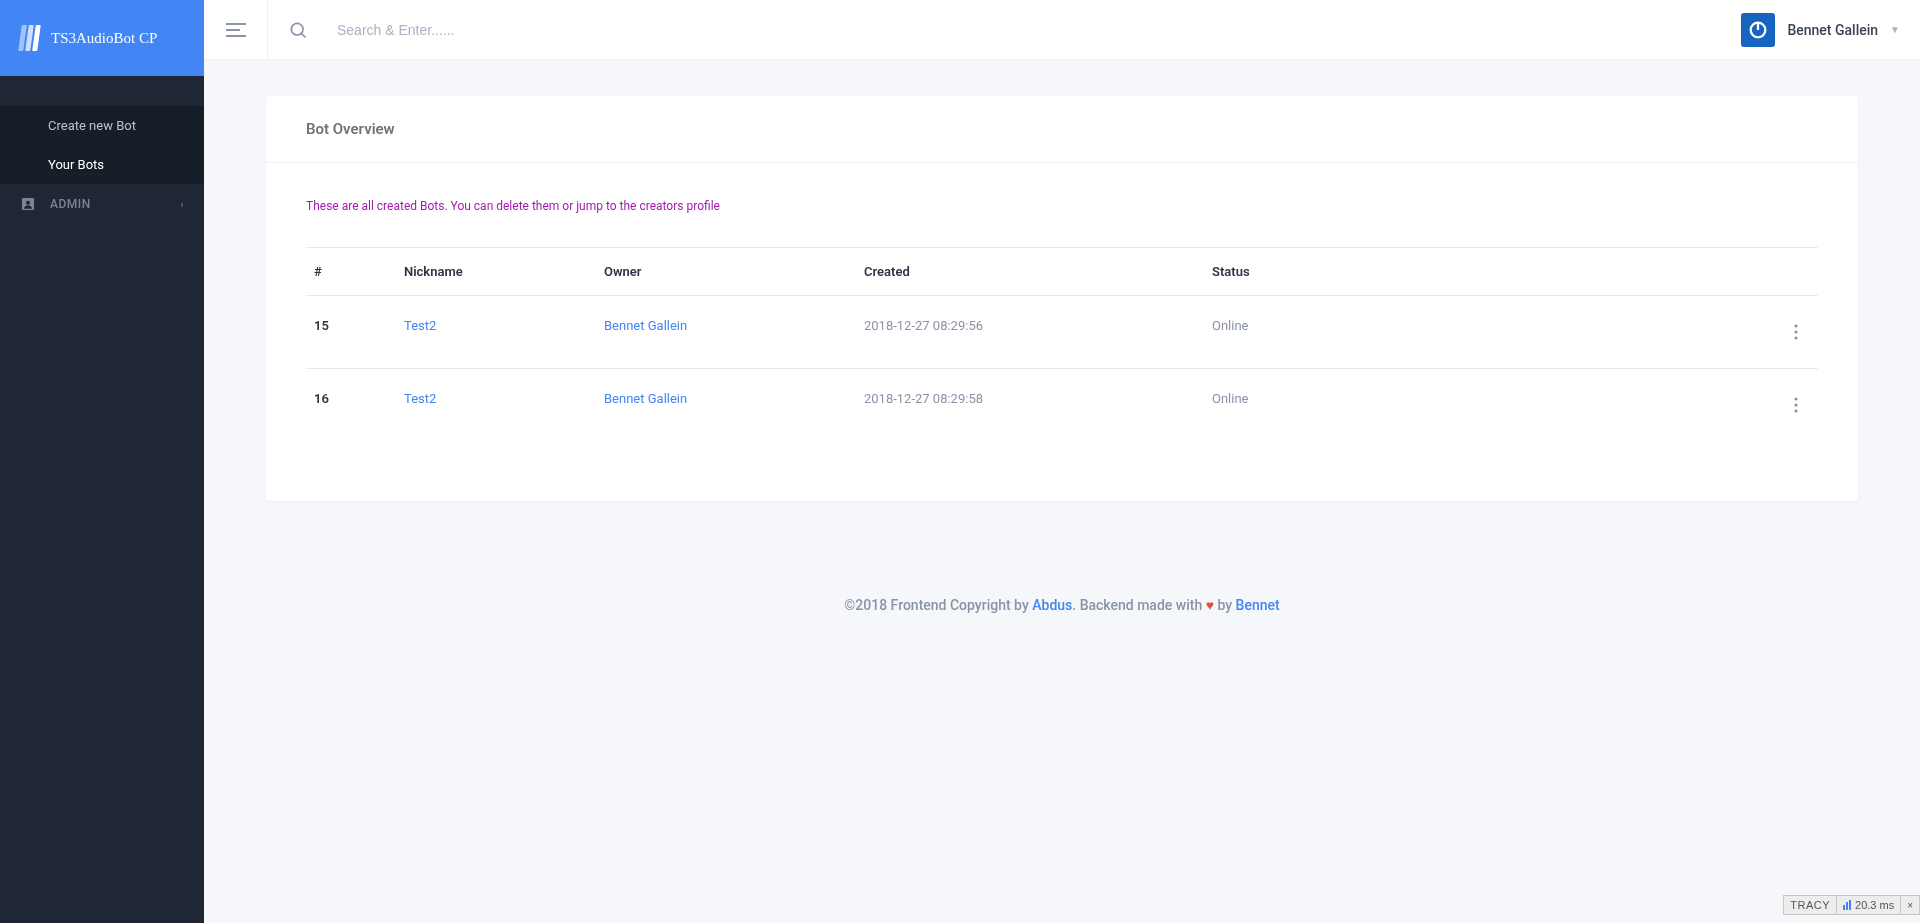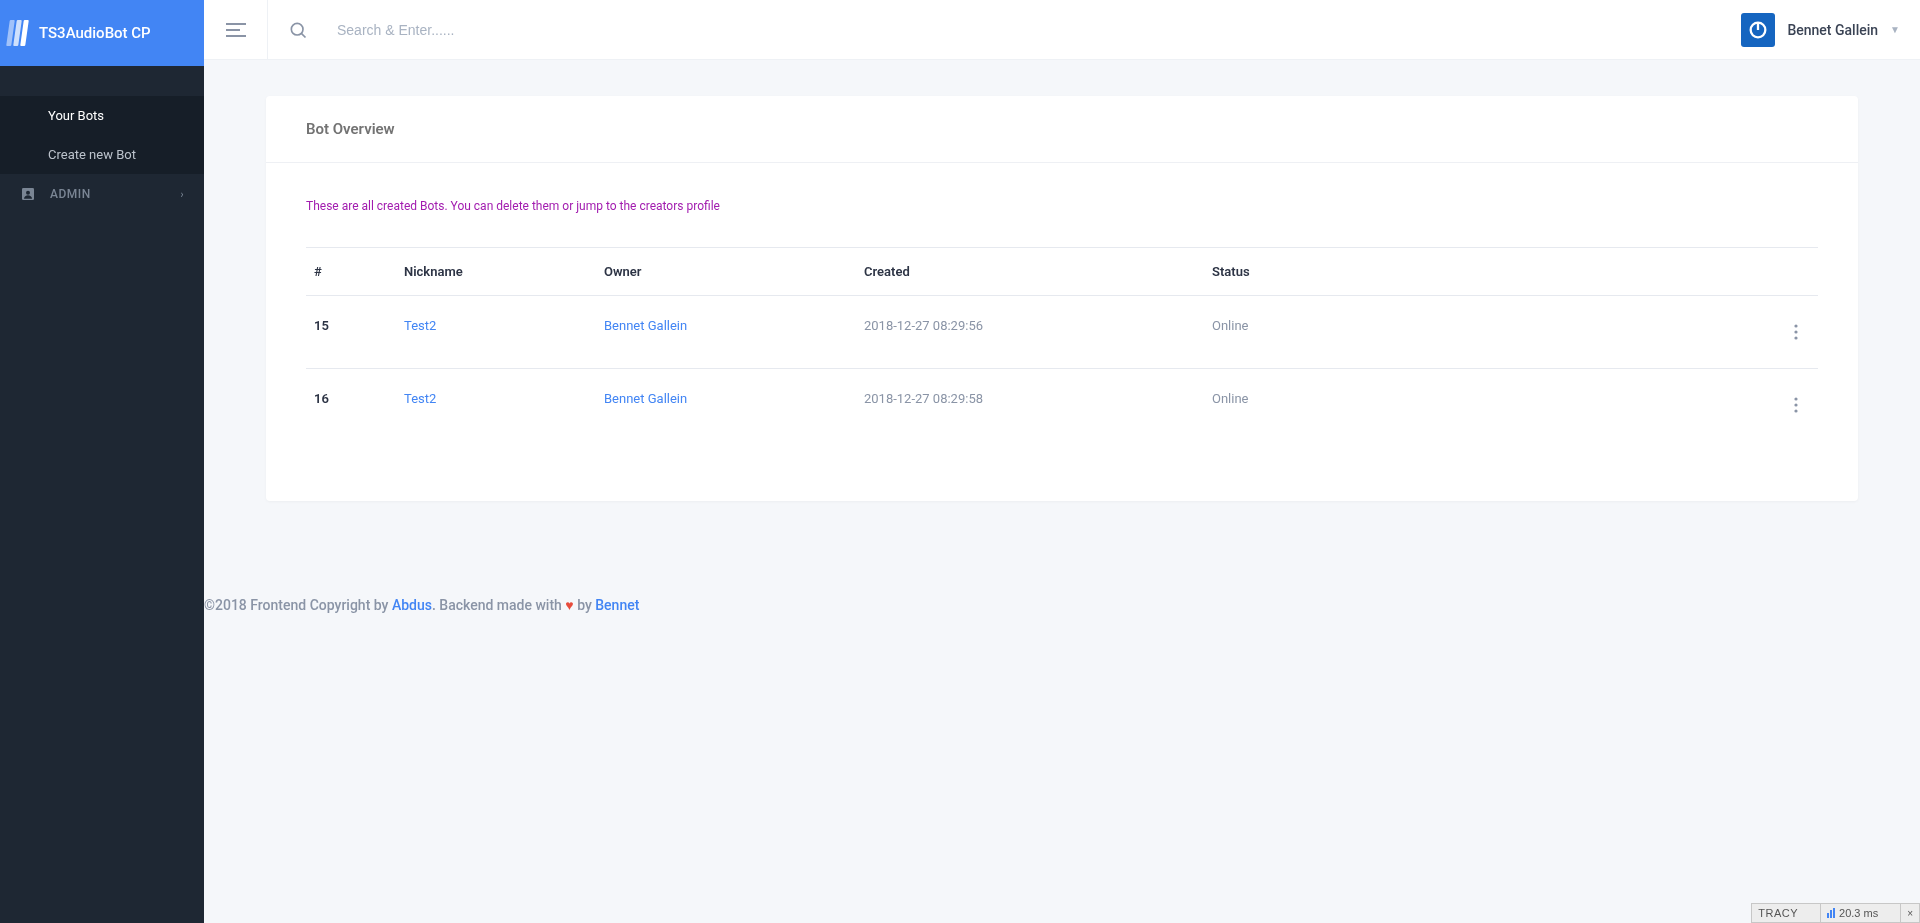--- a/index.html
+++ b/index.html
@@ -19,26 +19,27 @@
       position: fixed;
       left: 0;
       top: 0;
       bottom: 0;
       width: 204px;
       background: #1e2733;
       color: #fff;
       z-index: 100;
     }
     .sidebar-brand {
-      height: 66px;
+      height: 76px;
       background: #4285f4;
       display: flex;
       align-items: center;
-      padding: 0 8px;
+      padding: 0 20px;
       color: #fff;
+      font-family: Liberation Serif, serif;
     }
     .brand-icon {
       display: flex;
       gap: 2px;
       margin-right: 12px;
       align-items: center;
     }
     .brand-bar {
       width: 5px;
       background: #fff;
@@ -207,44 +208,43 @@
       align-items: center;
       justify-content: center;
       width: 28px;
       height: 28px;
       cursor: pointer;
       color: #8a94a6;
     }
 
     
     .footer {
-      text-align: left;
+      text-align: center;
       padding: 26px 0 28px;
       color: #8a94a6;
       font-size: 14px;
       font-weight: 500;
     }
     .footer .link { color: #4285f4; }
     .heart { color: #e74c3c; }
 
     
     .tracy {
       position: fixed;
       right: 0;
-      bottom: 0;
+      bottom: 8px;
       background: #ededed;
       border: 1px solid #c7c7c7;
       font-size: 11px;
       color: #555;
       display: flex;
       align-items: center;
       font-family: "Segoe UI", Tahoma, sans-serif;
       height: 20px;
       z-index: 200;
-      gap: 16px;
     }
     .tracy-seg {
       padding: 0 6px;
       display: flex;
       align-items: center;
       gap: 4px;
       border-left: 1px solid #c7c7c7;
       height: 100%;
     }
     .tracy-seg:first-child { border-left: none; letter-spacing: 0.5px; }
@@ -267,22 +267,22 @@
   <div class="sidebar-brand">
     <span class="brand-icon">
       <span class="brand-bar b1"></span>
         <span class="brand-bar b2"></span>
         <span class="brand-bar b3"></span>
     </span>
     <span class="brand-title">TS3AudioBot CP</span>
   </div>
   <nav class="sidebar-nav">
     <div class="nav-sub">
+      <a class="nav-sub-item">Create new Bot</a>
       <a class="nav-sub-item active">Your Bots</a>
-      <a class="nav-sub-item">Create new Bot</a>
     </div>
     <div class="nav-item">
       <span class="nav-icon">
         <svg width="16" height="16" viewBox="0 0 24 24" fill="#7a8594">
             <rect x="3" y="3" width="18" height="18" rx="2" fill="#7a8594"></rect>
             <circle cx="12" cy="10" r="3" fill="#1e2733"></circle>
             <path d="M6 19c0-3 3-5 6-5s6 2 6 5" fill="#1e2733"></path>
           </svg>
       </span>
       <span>ADMIN</span>

